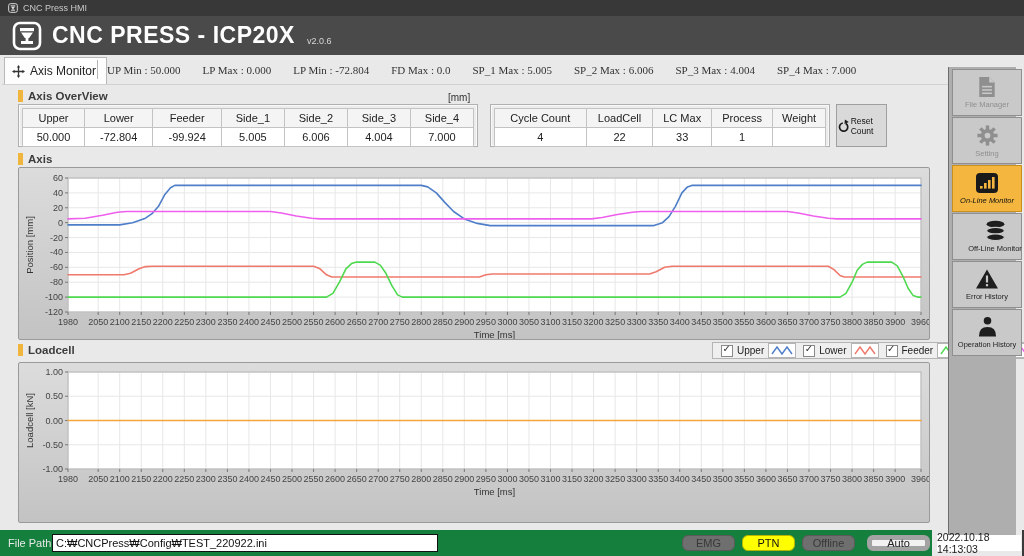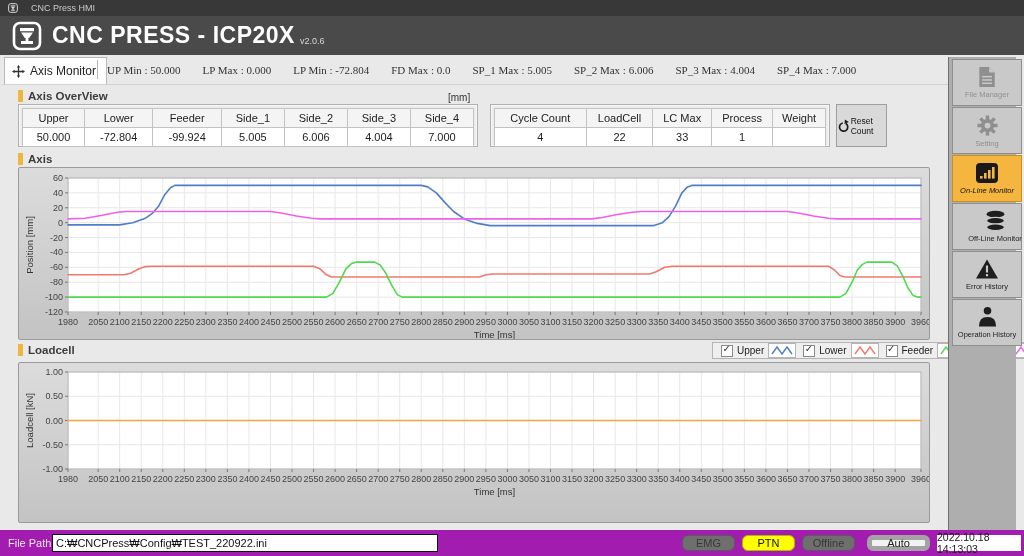--- a/index.html
+++ b/index.html
@@ -4,27 +4,27 @@
 <style>
   html,body{margin:0;padding:0;background:#555;}
   #window{
     position:relative;width:1024px;height:556px;overflow:hidden;
     font-family:"Liberation Sans","DejaVu Sans",sans-serif;
     background:#e9e9e9;
     box-shadow:inset 2px 0 0 #3a3a3a, inset -2px 0 0 #3a3a3a;
   }
   
   .titlebar{position:absolute;left:0;top:0;width:1024px;height:16px;background:#383838;
-    display:flex;align-items:center;gap:13px;padding-left:8px;box-sizing:border-box;text-align:right;}
+    display:flex;align-items:center;gap:5px;padding-left:8px;box-sizing:border-box;text-align:right;}
   .titlebar .t-title{font-size:9px;color:#c9c9c9;}
   
   .header{position:absolute;left:0;top:16px;width:1024px;height:39px;background:#4a4a4a;
     display:flex;align-items:center;padding-left:12px;box-sizing:border-box;}
   .header .app-title{font-size:23px;font-weight:bold;color:#fff;letter-spacing:.5px;margin-left:10px;}
-  .header .app-version{font-size:9px;color:#d6d6d6;margin-left:5px;margin-top:10px;}
+  .header .app-version{font-size:9px;color:#d6d6d6;margin-left:12px;margin-top:10px;}
   
   .main{position:absolute;left:0;top:55px;width:1024px;height:475px;background:#e9e9e9;}
   
   .tabrow{position:absolute;left:2px;top:0;width:946px;height:29px;border-bottom:1px solid #d2d2d2;}
   .tab{position:absolute;left:2px;top:2px;height:26px;background:#fdfdfd;border:1px solid #b9b9b9;border-bottom:none;
     display:flex;align-items:center;gap:5px;padding:0 10px 0 7px;font-size:12px;color:#222;}
   .tab-sep{position:absolute;left:95px;top:5px;height:19px;width:1px;background:#b5b5b5;}
   .stats{position:absolute;left:105px;top:0;height:29px;display:flex;align-items:center;}
   .stat{font-size:11px;color:#333;white-space:nowrap;margin-right:22px;font-family:Liberation Serif, serif;}
   
@@ -46,28 +46,28 @@
   svg text.axlabel{font-size:9.5px;fill:#333;font-family:"Liberation Sans","DejaVu Sans",sans-serif;}
   
   .legendbox{position:absolute;display:flex;align-items:center;gap:7px;background:#efefef;border:1px solid #b5b5b5;
     height:17px;padding:0 8px;box-sizing:border-box;}
   .legend-item{display:flex;align-items:center;gap:4px;}
   .legend-check{width:10px;height:10px;background:#fff;border:1px solid #8a8a8a;position:relative;display:inline-block;}
   .legend-check::after{content:"✓";position:absolute;left:0.5px;top:-3px;font-size:10px;color:#333;}
   .legend-label{font-size:10px;color:#222;}
   .legend-sample{width:26px;height:13px;background:#fff;border:1px solid #b5b5b5;display:flex;align-items:center;justify-content:center;}
   
-  .sidebar{position:absolute;left:948px;top:2px;width:68px;height:475px;background:#aeaeae;border-left:1px solid #6e6e6e;box-sizing:border-box;}
+  .sidebar{position:absolute;left:948px;top:12px;width:68px;height:475px;background:#aeaeae;border-left:1px solid #6e6e6e;box-sizing:border-box;}
   .sb-btn{position:absolute;left:3px;width:70px;height:47px;background:#c9c9c9;border:1px solid #8f8f8f;box-sizing:border-box;
     display:flex;flex-direction:column;align-items:center;justify-content:center;gap:2px;cursor:pointer;color:#1e1e1e;}
   .sb-btn .sb-label{font-size:7.5px;color:inherit;white-space:nowrap;}
   .sb-btn.disabled{color:#8f8f8f;}
   .sb-btn.active{background:#f5b63f;border-color:#c8901f;color:#111;font-style:italic;}
   
-  .statusbar{position:absolute;left:0;top:530px;width:1024px;height:26px;background:#a21caf;}
+  .statusbar{position:absolute;left:0;top:530px;width:932px;height:26px;background:#15803d;}
   .fp-label{position:absolute;left:8px;top:7px;font-size:11px;color:#e8e8e8;}
   .fp-input{position:absolute;left:52px;top:4px;width:378px;height:16px;border:1px solid #111;background:#fff;
     font-size:11px;color:#111;padding:0 3px;box-sizing:content-box;font-family:"Liberation Sans","DejaVu Sans",sans-serif;}
   .ind{position:absolute;top:5px;height:16px;display:flex;align-items:center;justify-content:center;
     font-size:11px;box-sizing:border-box;border-radius:6px;}
   .ind.gray{background:#6f6f6f;color:#383838;border:1px solid #5a5a5a;}
   .ind.yellow{background:#ffff00;color:#111;border:1px solid #b5b500;}
   .ind.light{background:#f2f2f2;color:#222;border:5px solid #a3a3a3;}
   .timestamp{position:absolute;top:5px;left:937px;width:84px;height:16px;background:#fff;color:#1a1a1a;
     font-size:10.5px;display:flex;align-items:center;justify-content:center;}

